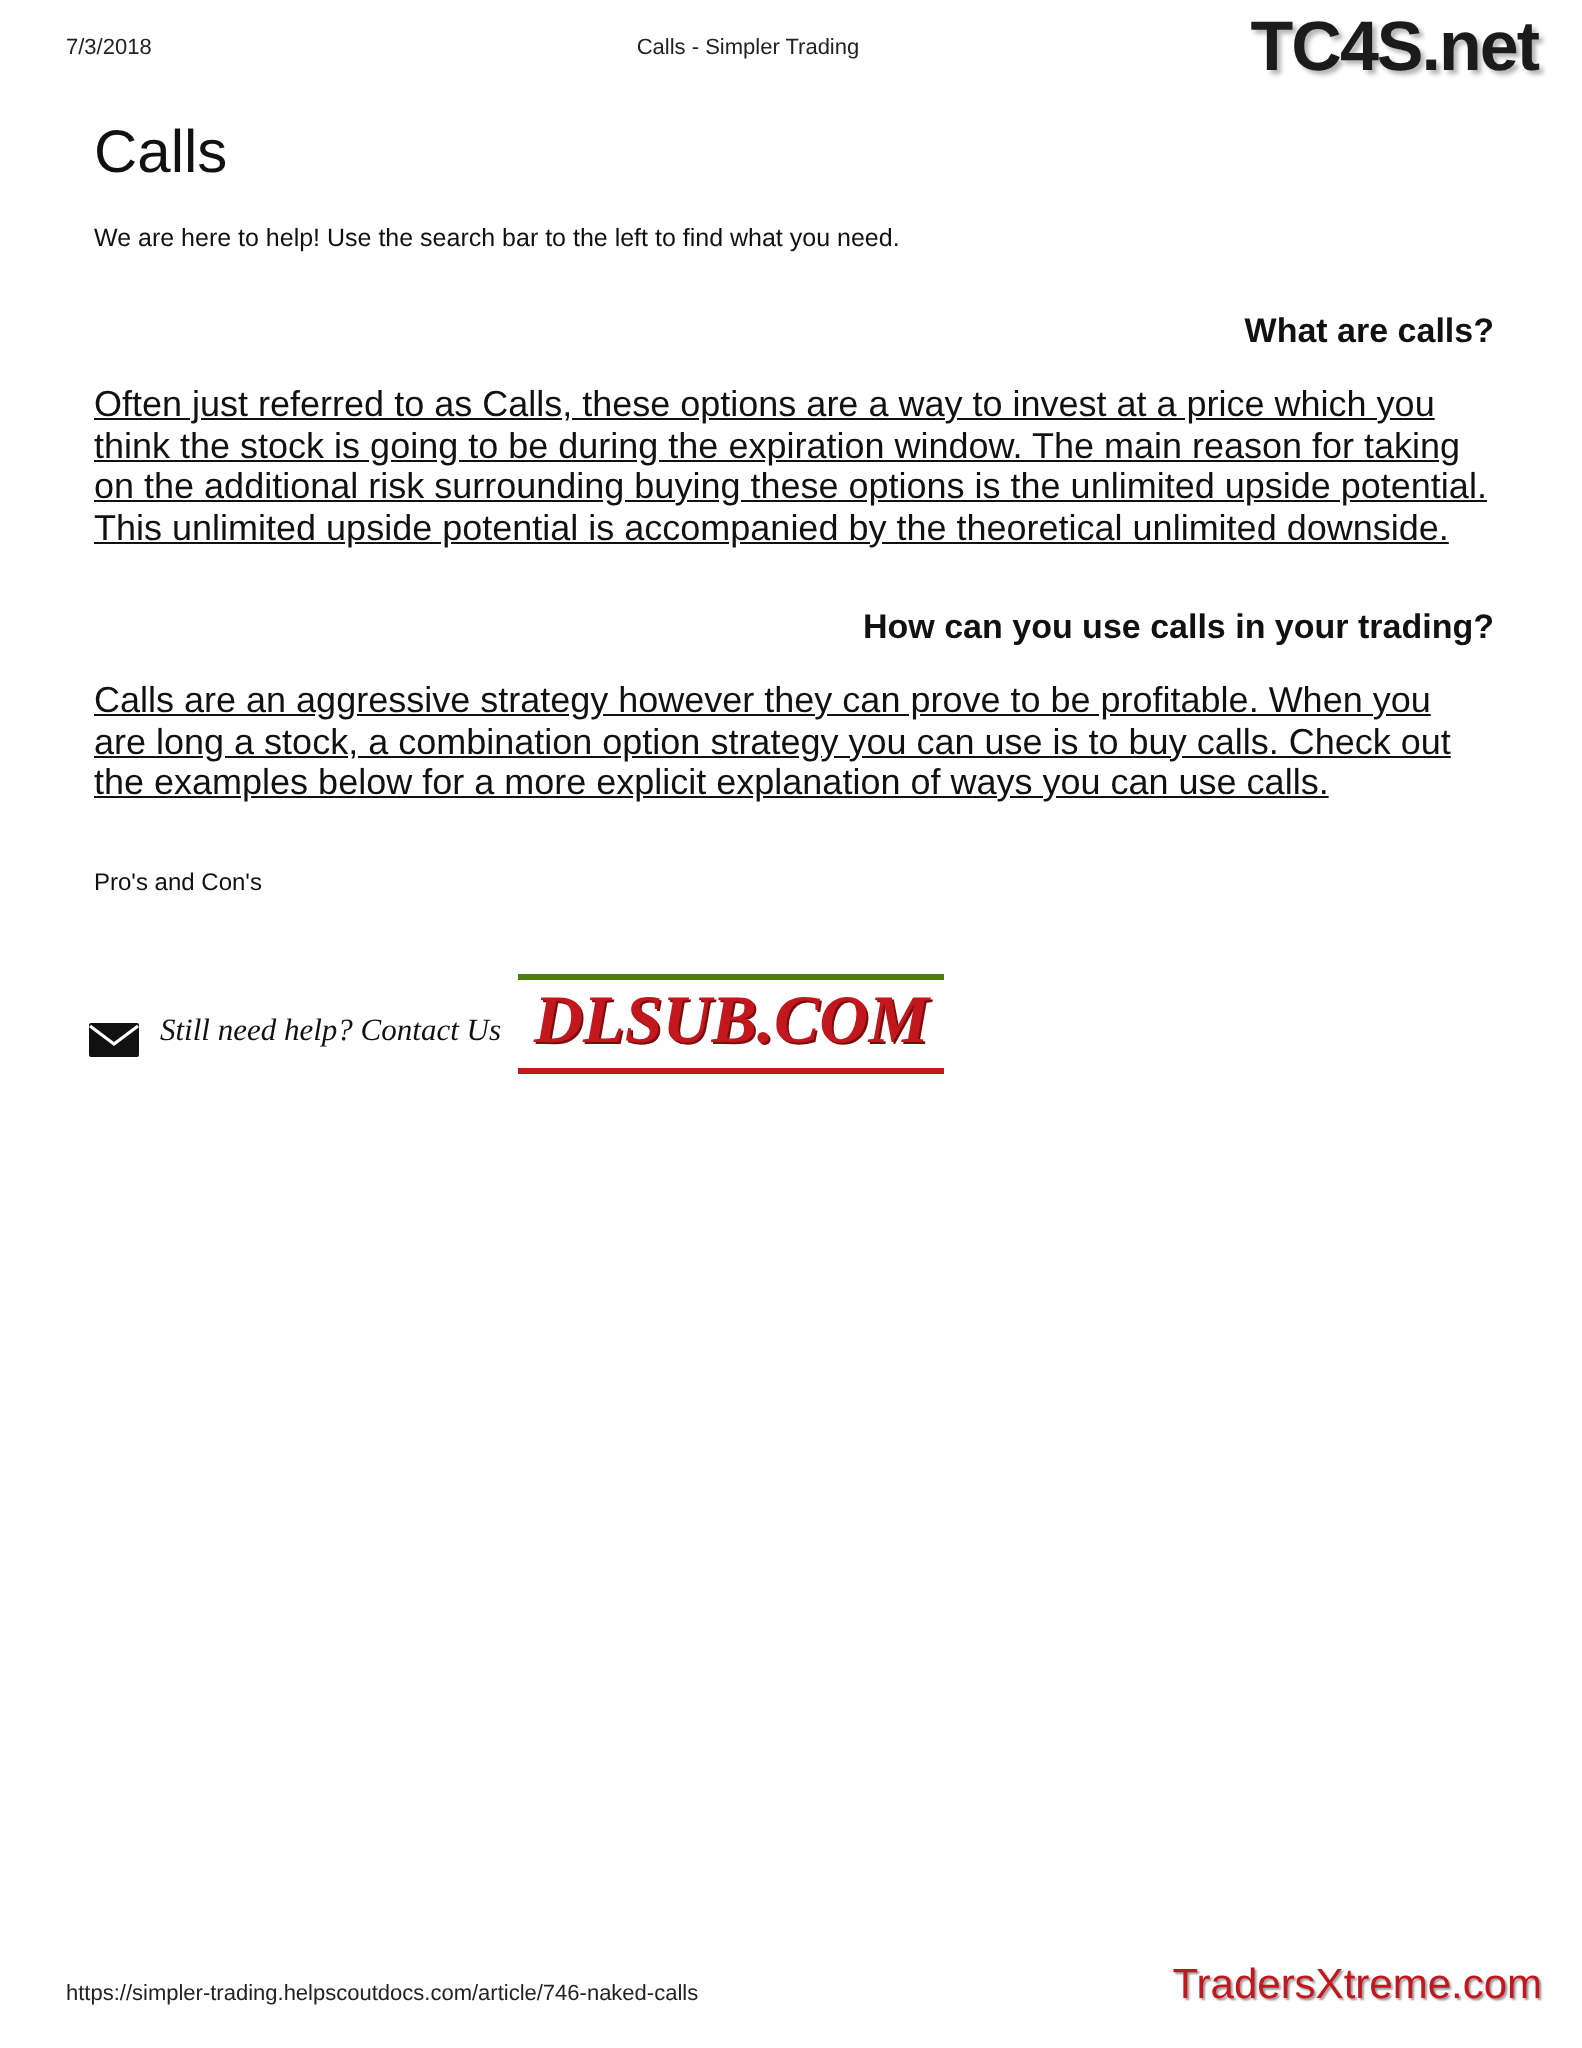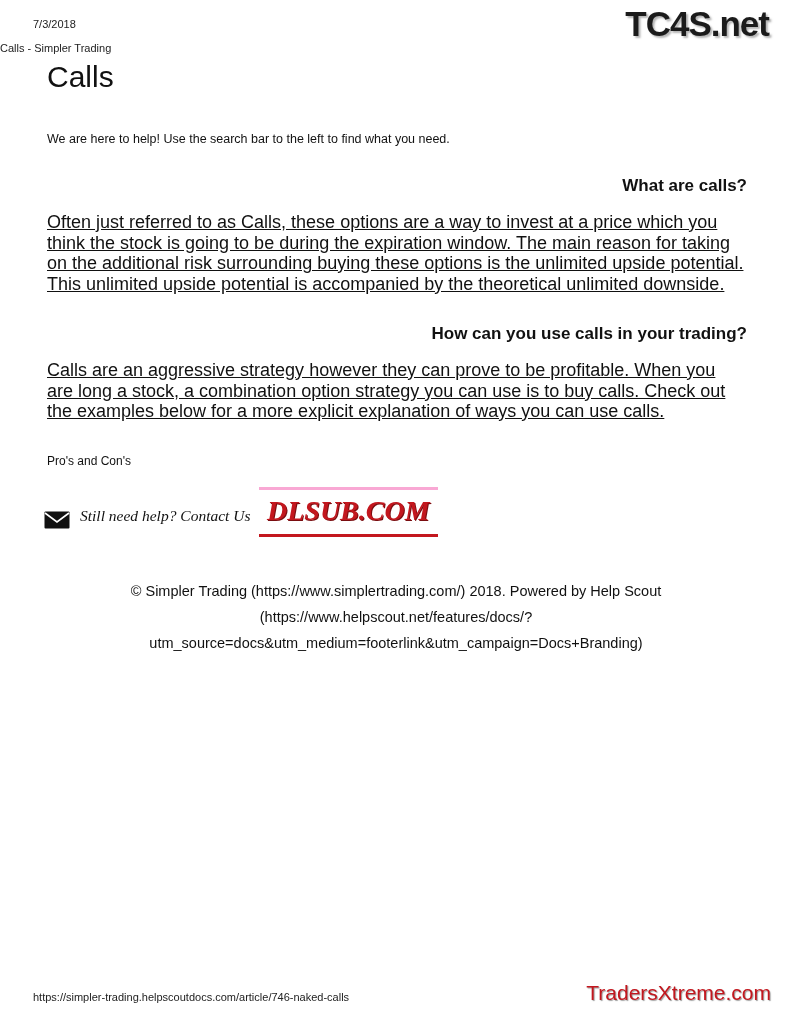--- a/index.html
+++ b/index.html
@@ -38,21 +38,21 @@
   .print-header .date {
     position: absolute;
     left: 33px;
     top: 0;
   }
   .print-header .doc-title {
     position: absolute;
     left: 0;
     top: 0;
     width: 748px;
-    margin-top: 24px;
+    text-align: center;
   }
 
   
   .wm-topright {
     position: absolute;
     right: 22px;
     top: 4px;
     font-family: "Liberation Sans", sans-serif;
     font-weight: bold;
     font-size: 35px;
@@ -64,21 +64,21 @@
   
   .article {
     position: absolute;
     left: 47px;
     top: 60px;
     width: 700px;
   }
   h1.page-title {
     font-size: 30px;
     font-weight: normal;
-    margin: 0 0 36px 0;
+    margin: 0 0 16px 0;
     letter-spacing: 0px;
     color: #111;
   }
   p.lead {
     font-size: 12.5px;
     line-height: 18px;
     margin: 0 0 28px 0;
     color: #111;
   }
   h2.section-heading {
@@ -133,26 +133,26 @@
   }
 
   
   .wm-center {
     position: absolute;
     left: 259px;
     top: 487px;
     font-family: "Liberation Serif", serif;
     font-weight: bold;
     font-style: italic;
-    font-size: 28px;
+    font-size: 34px;
     letter-spacing: 0px;
     color: #c3171e;
     background: #ffffff;
     padding: 2px 8px 4px 8px;
-    border-top: 3px solid #f9a8d4;
+    border-top: 3px solid #4d7c0f;
     border-bottom: 3px solid #c3171e;
     text-shadow: 1px 1px 0 #7a0d10;
     line-height: 38px;
   }
 
   
   .copyright {
     position: absolute;
     left: 46px;
     top: 578px;
@@ -214,19 +214,18 @@
         <polyline points="1,2 13,11 25,2" fill="none" stroke="#ffffff" stroke-width="1.6"></polyline>
       </svg>
     </span>
     <div class="footer-text">
       <span>Still need help? Contact Us</span>
     </div>
   </div>
 
   <div class="wm-center">DLSUB.COM</div>
 
-  <div class="copyright">© Simpler Trading (https://www.simplertrading.com/) 2018. Powered by Help Scout (https://www.helpscout.net/features/docs/?utm_source=docs&amp;utm_medium=footerlink&amp;utm_campaign=Docs+Branding)</div>
 
   <div class="page-url">https://simpler-trading.helpscoutdocs.com/article/746-naked-calls</div>
 
   <div class="wm-bottomright">TradersXtreme.com</div>
 
 </div>
 
 </body></html>

